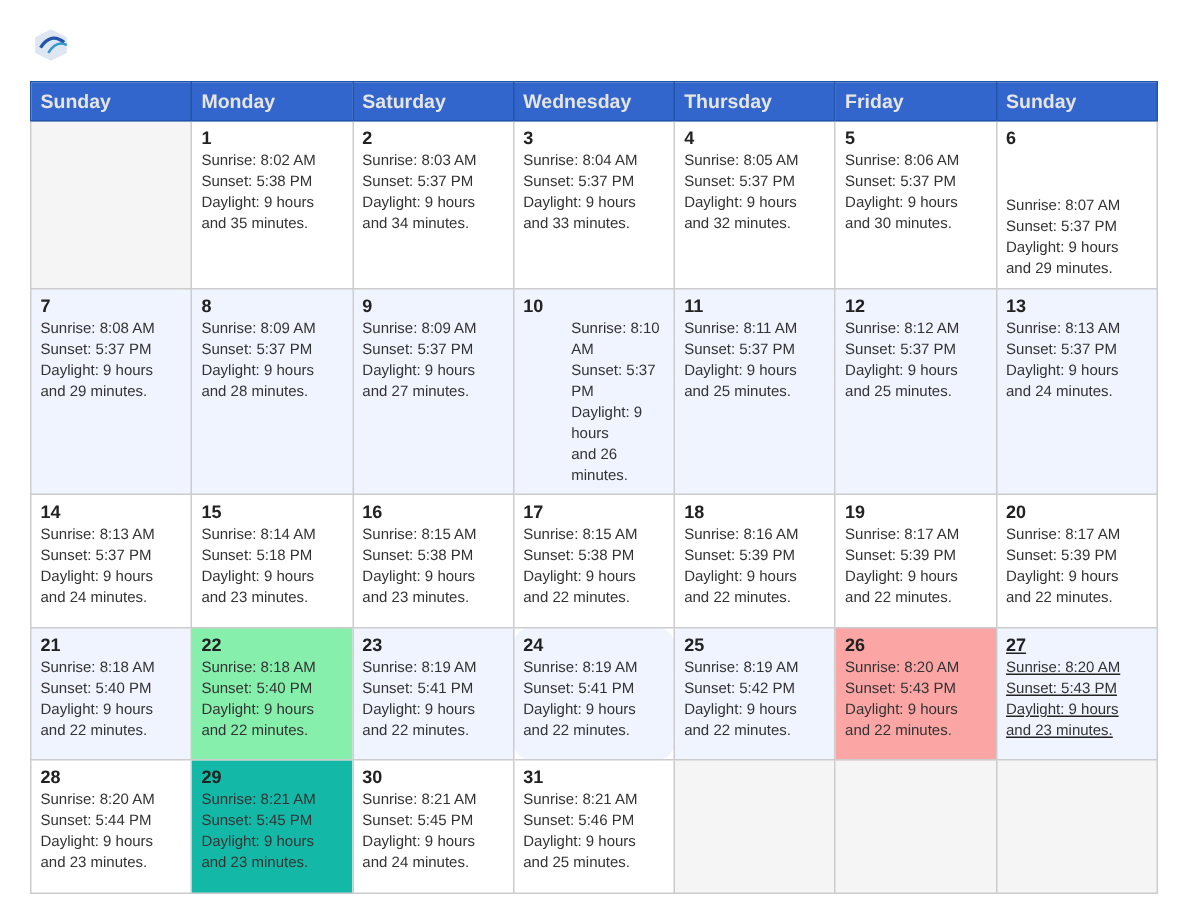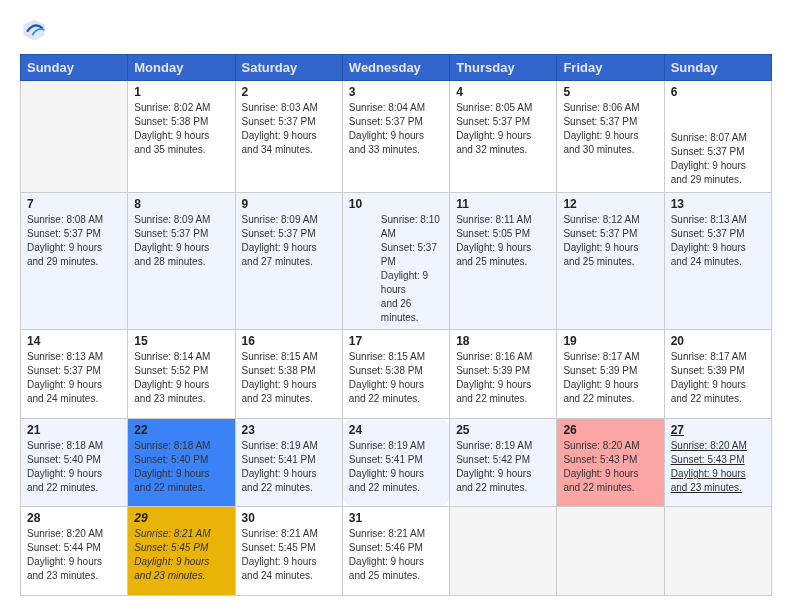--- a/index.html
+++ b/index.html
@@ -203,21 +203,21 @@
           <td style="background: rgb(240, 244, 255);">
             <span class="day-number">10</span>
             <div class="day-info" style="white-space: pre-line; margin-left: 32px;">Sunrise: 8:10 AM
 Sunset: 5:37 PM
 Daylight: 9 hours
 and 26 minutes.</div>
           </td>
           <td style="background: rgb(240, 244, 255);">
             <span class="day-number">11</span>
             <div class="day-info" style="white-space: pre-line;">Sunrise: 8:11 AM
-Sunset: 5:05 PM
+Sunset: 5:37 PM
 Daylight: 9 hours
 and 25 minutes.</div>
           </td>
           <td style="background: rgb(240, 244, 255);">
             <span class="day-number">12</span>
             <div class="day-info" style="white-space: pre-line;">Sunrise: 8:12 AM
 Sunset: 5:37 PM
 Daylight: 9 hours
 and 25 minutes.</div>
           </td>
@@ -233,21 +233,21 @@
           <td style="background: rgb(255, 255, 255);">
             <span class="day-number">14</span>
             <div class="day-info" style="white-space: pre-line;">Sunrise: 8:13 AM
 Sunset: 5:37 PM
 Daylight: 9 hours
 and 24 minutes.</div>
           </td>
           <td style="background: rgb(255, 255, 255);">
             <span class="day-number">15</span>
             <div class="day-info" style="white-space: pre-line;">Sunrise: 8:14 AM
-Sunset: 5:52 PM
+Sunset: 5:18 PM
 Daylight: 9 hours
 and 23 minutes.</div>
           </td>
           <td style="background: rgb(255, 255, 255);">
             <span class="day-number">16</span>
             <div class="day-info" style="white-space: pre-line;">Sunrise: 8:15 AM
 Sunset: 5:38 PM
 Daylight: 9 hours
 and 23 minutes.</div>
           </td>
@@ -281,21 +281,21 @@
           </td>
         </tr>
         <tr>
           <td style="background: rgb(240, 244, 255);">
             <span class="day-number">21</span>
             <div class="day-info" style="white-space: pre-line;">Sunrise: 8:18 AM
 Sunset: 5:40 PM
 Daylight: 9 hours
 and 22 minutes.</div>
           </td>
-          <td style="background: #3b82f6;">
+          <td style="background: #86efac;">
             <span class="day-number">22</span>
             <div class="day-info" style="white-space: pre-line;">Sunrise: 8:18 AM
 Sunset: 5:40 PM
 Daylight: 9 hours
 and 22 minutes.</div>
           </td>
           <td style="background: rgb(240, 244, 255);">
             <span class="day-number">23</span>
             <div class="day-info" style="white-space: pre-line;">Sunrise: 8:19 AM
 Sunset: 5:41 PM
@@ -332,21 +332,21 @@
           </td>
         </tr>
         <tr>
           <td style="background: rgb(255, 255, 255);">
             <span class="day-number">28</span>
             <div class="day-info" style="white-space: pre-line;">Sunrise: 8:20 AM
 Sunset: 5:44 PM
 Daylight: 9 hours
 and 23 minutes.</div>
           </td>
-          <td style="background: #eab308; font-style: italic;">
+          <td style="background: #14b8a6;">
             <span class="day-number">29</span>
             <div class="day-info" style="white-space: pre-line;">Sunrise: 8:21 AM
 Sunset: 5:45 PM
 Daylight: 9 hours
 and 23 minutes.</div>
           </td>
           <td style="background: rgb(255, 255, 255);">
             <span class="day-number">30</span>
             <div class="day-info" style="white-space: pre-line;">Sunrise: 8:21 AM
 Sunset: 5:45 PM

